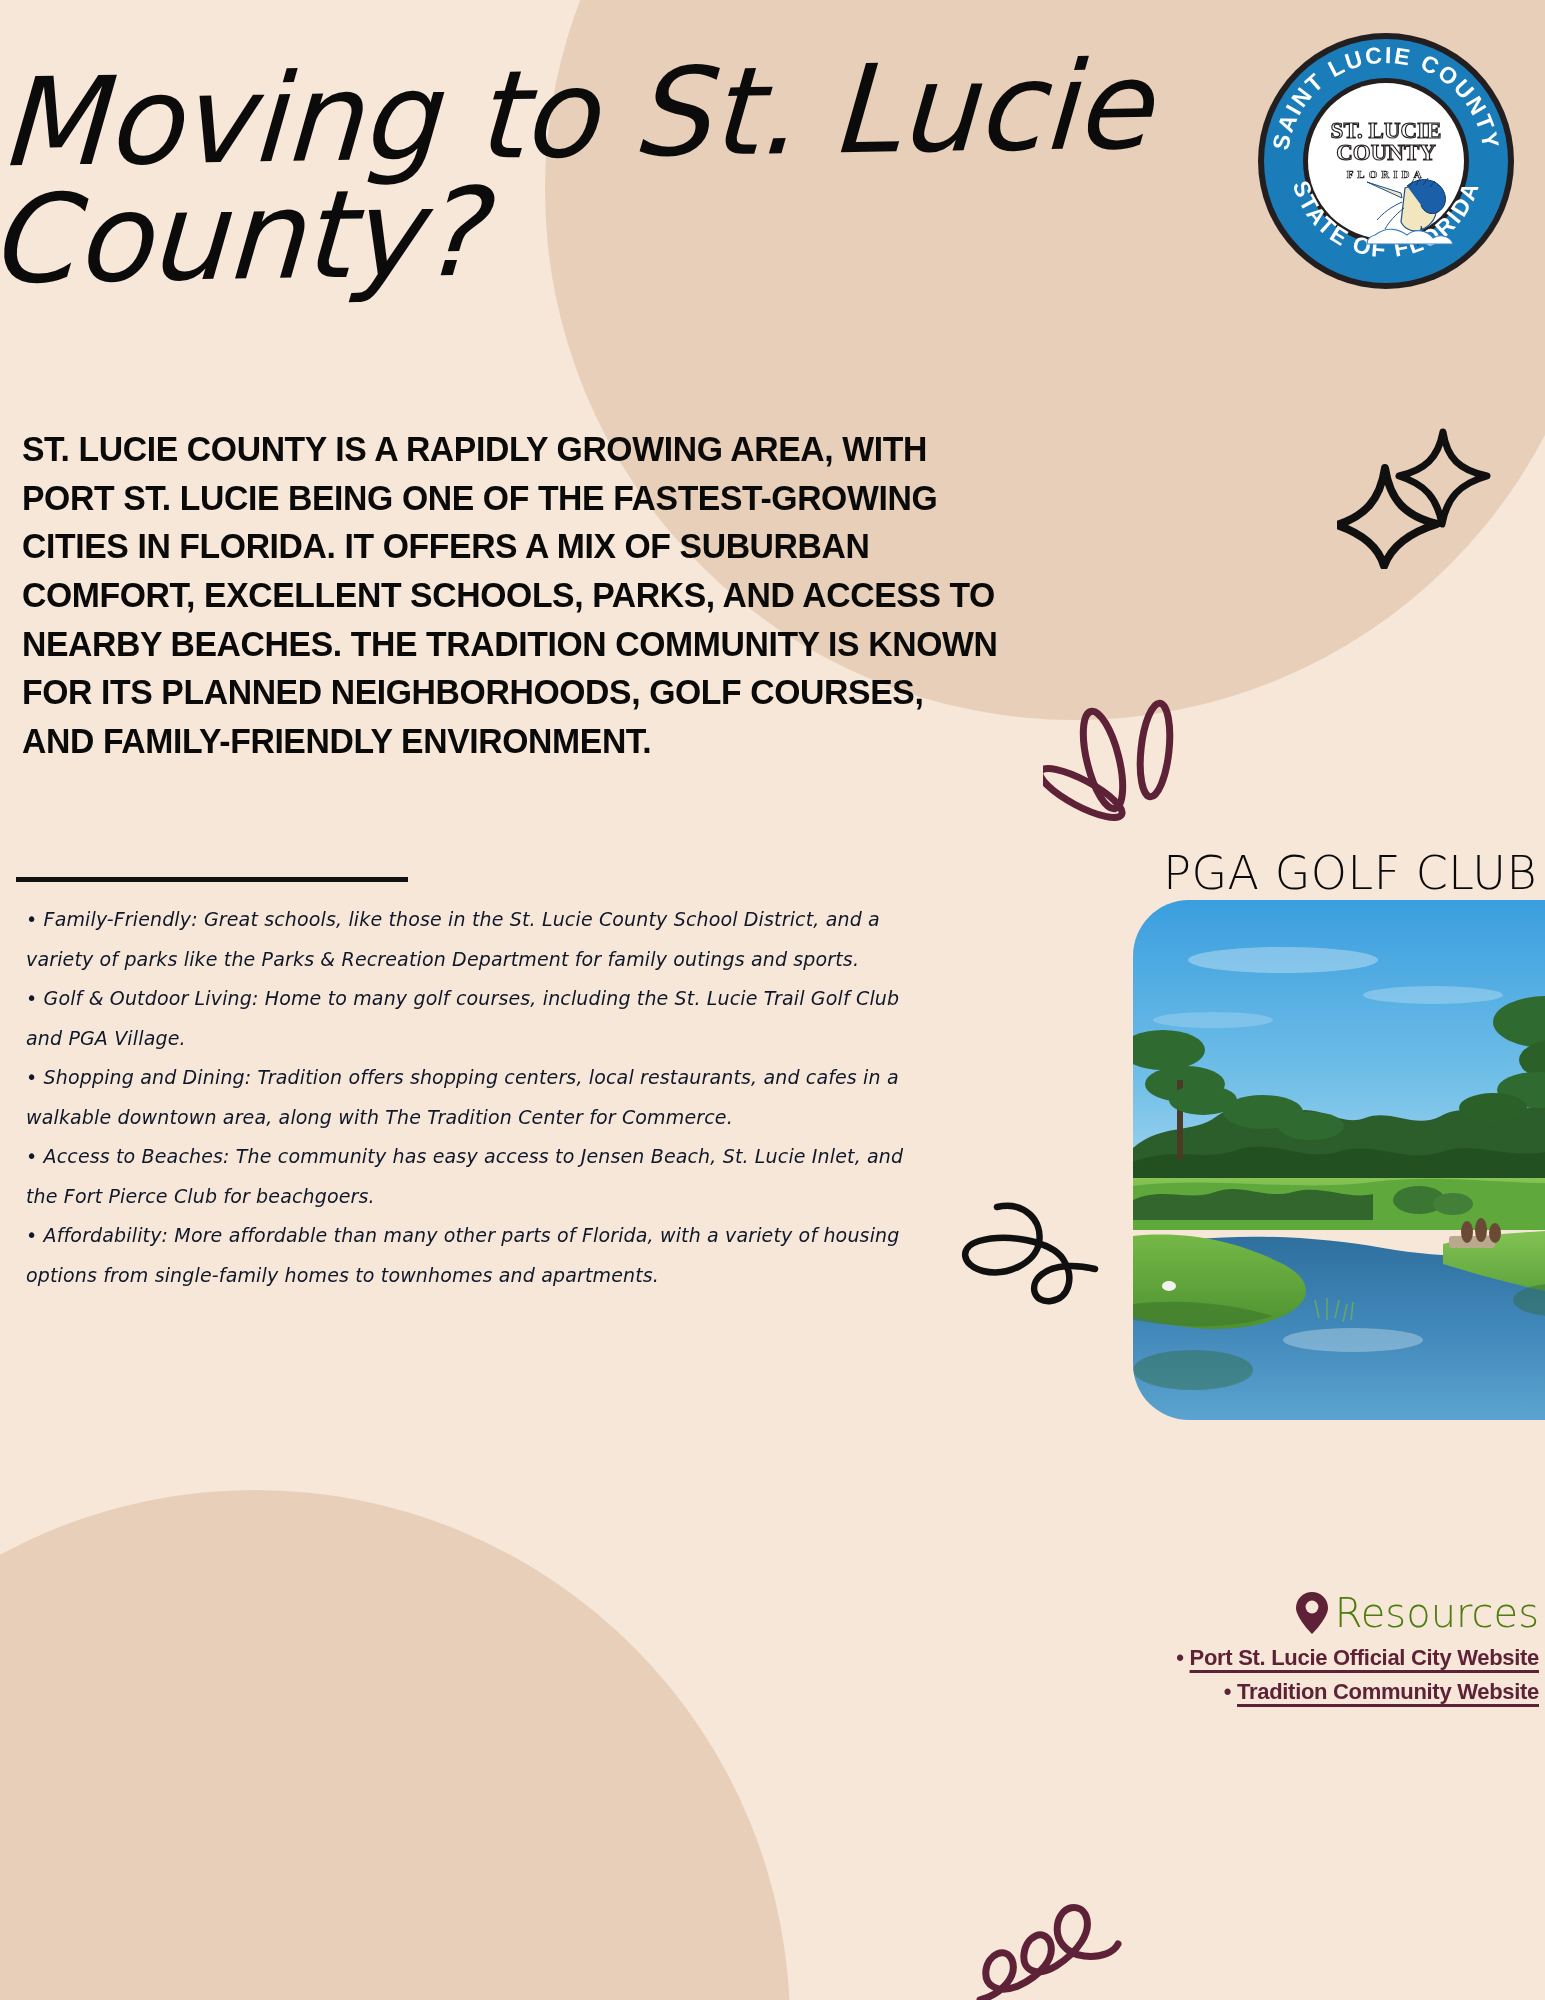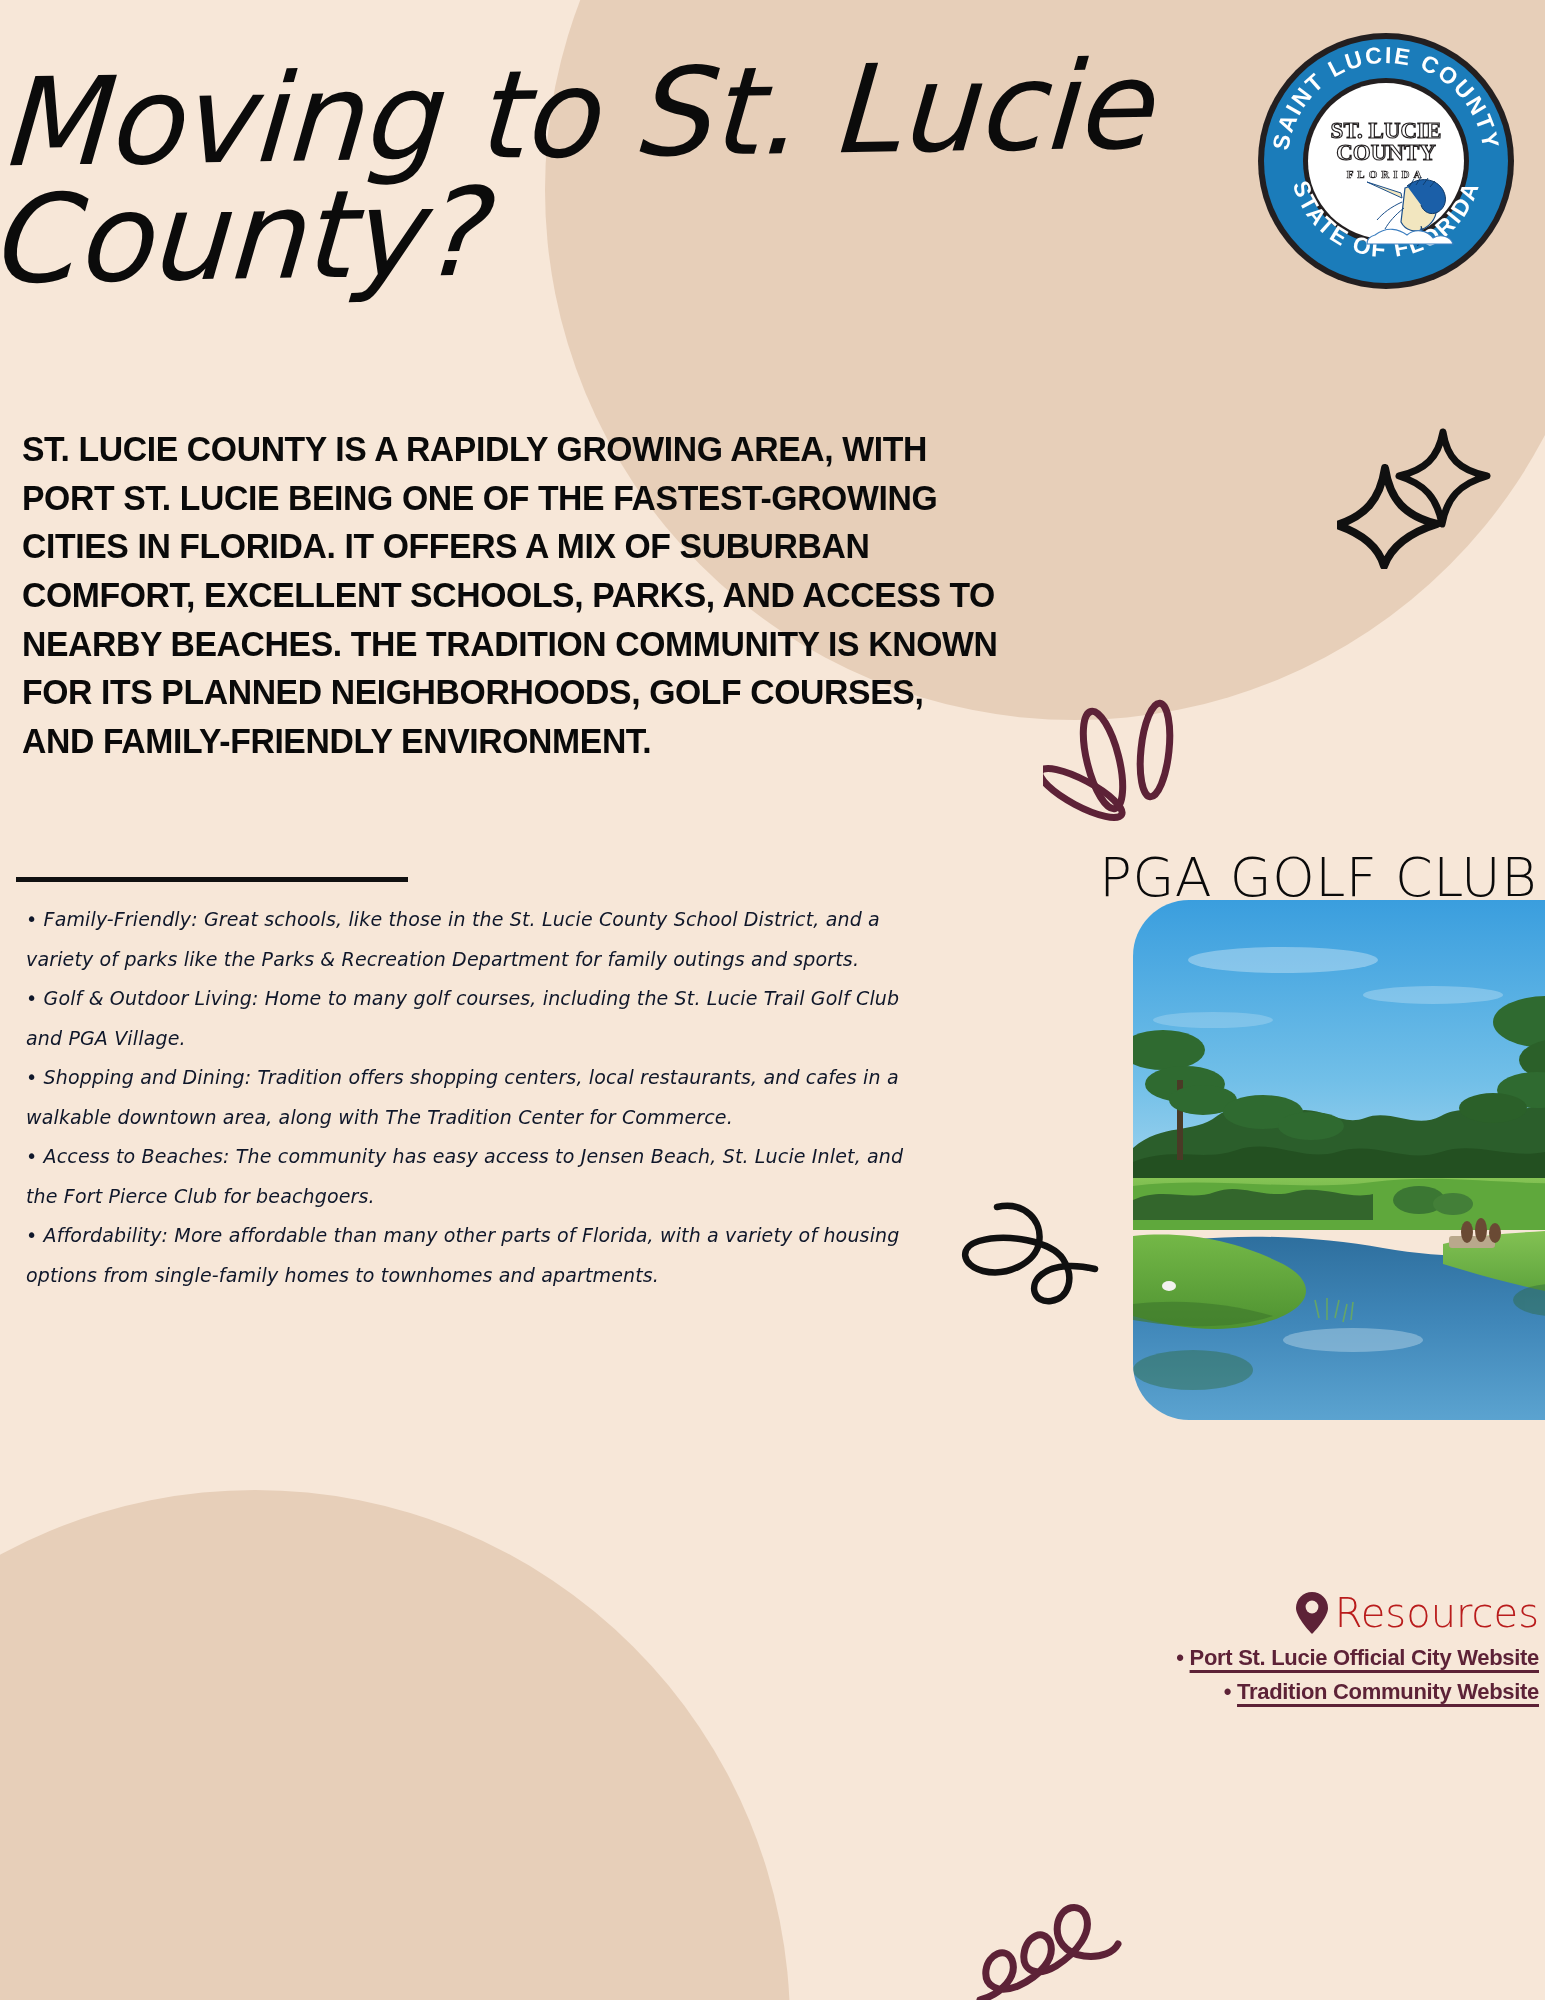--- a/index.html
+++ b/index.html
@@ -97,21 +97,21 @@
     font-style:italic;
   }
   .bullets p { margin:0; }
 
   
   .pga-heading {
     position:absolute;
     right:8px; top:846px;
     font-family:"DejaVu Sans", sans-serif;
     font-weight:300;
-    font-size:54px;
+    font-size:46px;
     letter-spacing:0.5px;
     color:#0a0a0a;
     white-space:nowrap;
     z-index:4;
   }
 
   .photo {
     position:absolute;
     left:1133px; top:900px;
     width:460px; height:520px;
@@ -128,21 +128,21 @@
     width:520px;
     text-align:right;
     z-index:4;
   }
   .res-title {
     display:flex; align-items:center; justify-content:flex-end;
     gap:6px;
     font-family:"DejaVu Sans", sans-serif;
     font-weight:300;
     font-size:40px;
-    color:#b91c1c;
+    color:#4d7c0f;
     margin-bottom:6px;
   }
   .pin { width:34px; height:44px; flex:none; display:block; }
   .res-list {
     font-family:"Liberation Sans", sans-serif;
     font-weight:bold;
     font-size:22px;
     line-height:1.45;
     color:#5d2237;
     letter-spacing:-0.3px;

